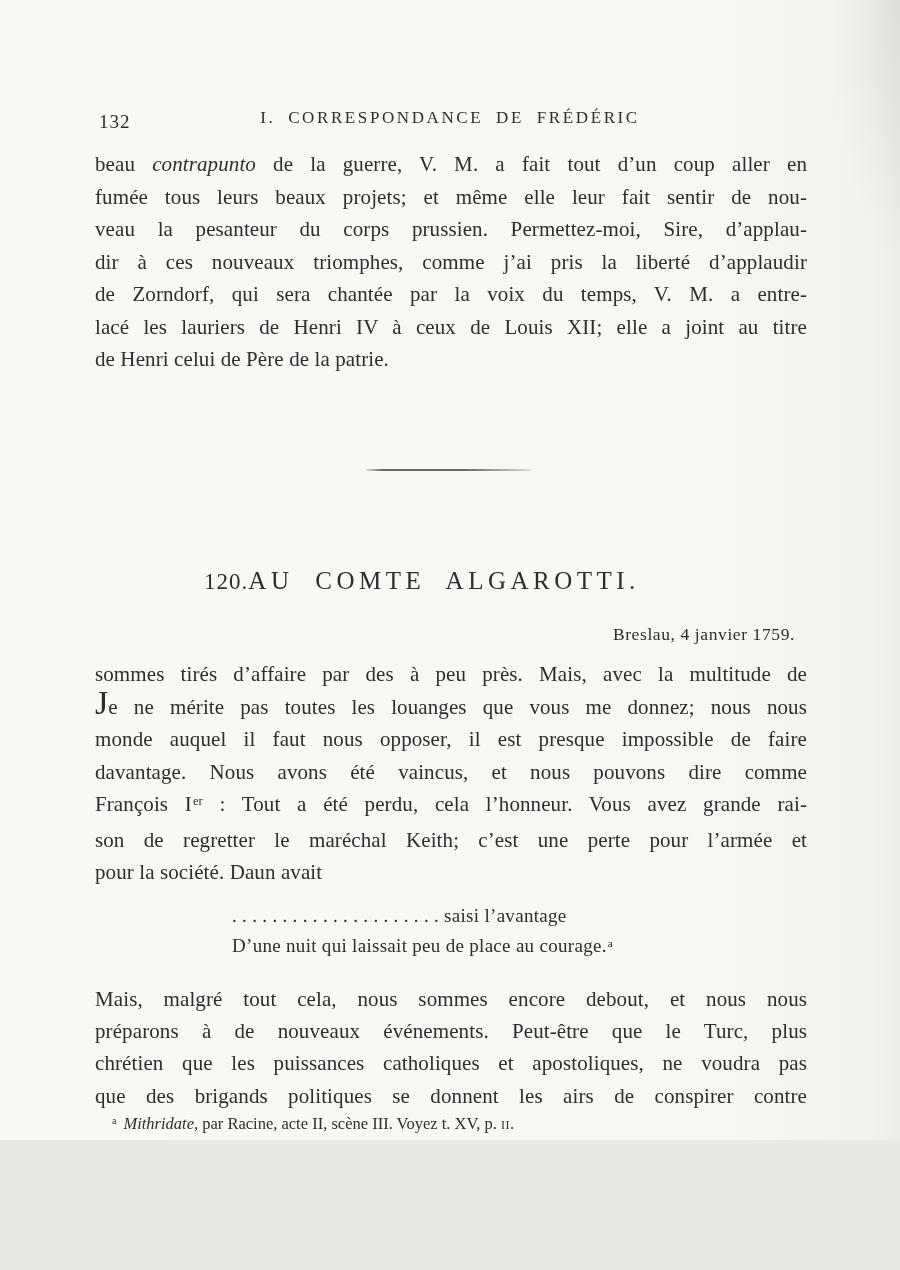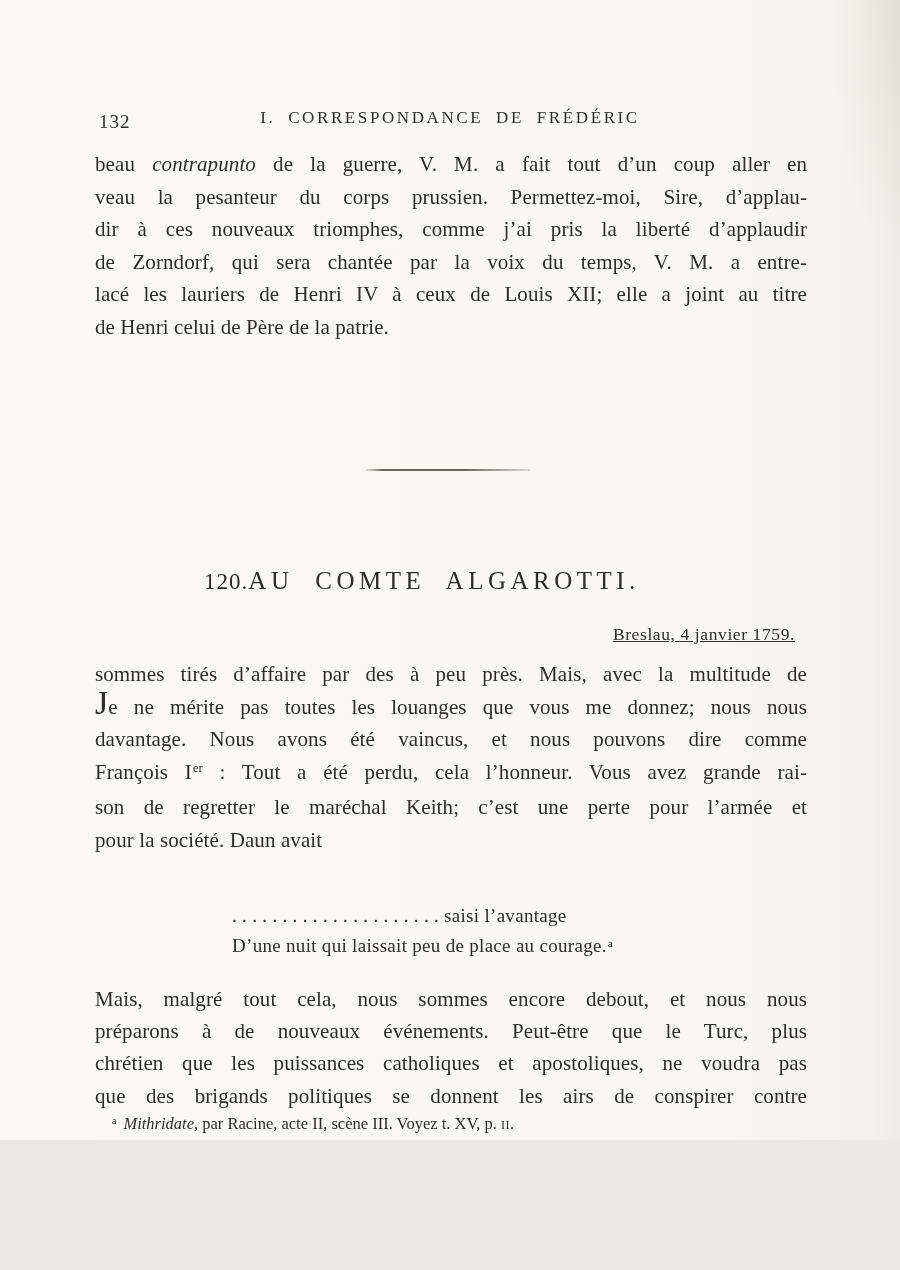--- a/index.html
+++ b/index.html
@@ -29,21 +29,21 @@
   span.cap{font-size:1.62em;line-height:0;}
   span.sc{font-variant:small-caps;letter-spacing:0.5px;}
   
   .rule{position:absolute;top:469px;left:366px;width:164px;height:2px;
     background:linear-gradient(90deg,rgba(90,88,84,0.15),#6a6862 10%,#6a6862 60%,rgba(90,88,84,0.45) 85%,rgba(90,88,84,0.2));}
   
   .heading{position:absolute;top:567px;left:95px;width:710px;text-align:center;transform:translateX(-28px);white-space:nowrap;}
   .heading .num{font-size:23px;letter-spacing:1px;}
   .heading .title{font-size:25px;letter-spacing:4.5px;word-spacing:11px;}
   
-  .dateline{position:absolute;top:624px;left:95px;width:700px;text-align:right;font-size:17.5px;letter-spacing:0.6px;text-decoration:underline;}
+  .dateline{position:absolute;top:624px;left:95px;width:700px;text-align:right;font-size:17.5px;letter-spacing:0.6px;}
   
   .verse{position:absolute;top:901px;left:232px;width:560px;font-size:19px;line-height:30px;}
   .verse .line{text-align:left;letter-spacing:0.3px;}
   
   .footnote{position:absolute;top:1113px;left:95px;width:712px;font-size:16.5px;line-height:22px;}
   .footnote .line{text-align:left;text-indent:16px;}
   .footnote span.sup{margin-right:7px;}
   
   .scan-shade{position:absolute;top:0;right:0;width:70px;height:260px;pointer-events:none;
     background:radial-gradient(ellipse at 100% 0%,rgba(160,158,150,0.18),rgba(160,158,150,0) 70%);}
@@ -53,38 +53,40 @@
 
 <div class="page">
 
   <div class="running">
     <span class="pagenum">132</span>
     <span class="runtitle">I.  CORRESPONDANCE  DE  FRÉDÉRIC</span>
   </div>
 
   <div class="para ends p1">
       <div class="line"><span>beau </span><span class="i">contrapunto</span><span> de la guerre, V. M. a fait tout d’un coup aller en</span></div>
+      <div class="line"><span>fumée tous leurs beaux projets; et même elle leur fait sentir de nou-</span></div>
       <div class="line"><span>veau la pesanteur du corps prussien. Permettez-moi, Sire, d’applau-</span></div>
       <div class="line"><span>dir à ces nouveaux triomphes, comme j’ai pris la liberté d’applaudir</span></div>
       <div class="line"><span>de Zorndorf, qui sera chantée par la voix du temps, V. M. a entre-</span></div>
       <div class="line"><span>lacé les lauriers de Henri IV à ceux de Louis XII; elle a joint au titre</span></div>
       <div class="line"><span>de Henri celui de Père de la patrie.</span></div>
     </div>
 
   <div class="rule"></div>
 
   <div class="heading">
     <span class="num">120.</span><span class="title">AU COMTE ALGAROTTI.</span>
   </div>
 
   <div class="dateline">Breslau, 4 janvier 1759.</div>
 
   <div class="para ends p2">
       <div class="line"><span>sommes tirés d’affaire par des à peu près. Mais, avec la multitude de</span></div>
       <div class="line"><span class="cap">J</span><span>e ne mérite pas toutes les louanges que vous me donnez; nous nous</span></div>
+      <div class="line"><span>monde auquel il faut nous opposer, il est presque impossible de faire</span></div>
       <div class="line"><span>davantage. Nous avons été vaincus, et nous pouvons dire comme</span></div>
       <div class="line"><span>François I</span><span class="sup">er</span><span> : Tout a été perdu, cela l’honneur. Vous avez grande rai-</span></div>
       <div class="line"><span>son de regretter le maréchal Keith; c’est une perte pour l’armée et</span></div>
       <div class="line"><span>pour la société. Daun avait</span></div>
     </div>
 
   <div class="verse">
       <div class="line"><span>. . . . . . . . . . . . . . . . . . . . . saisi l’avantage</span></div>
       <div class="line"><span>D’une nuit qui laissait peu de place au courage.</span><span class="sup">a</span></div>
     </div>

